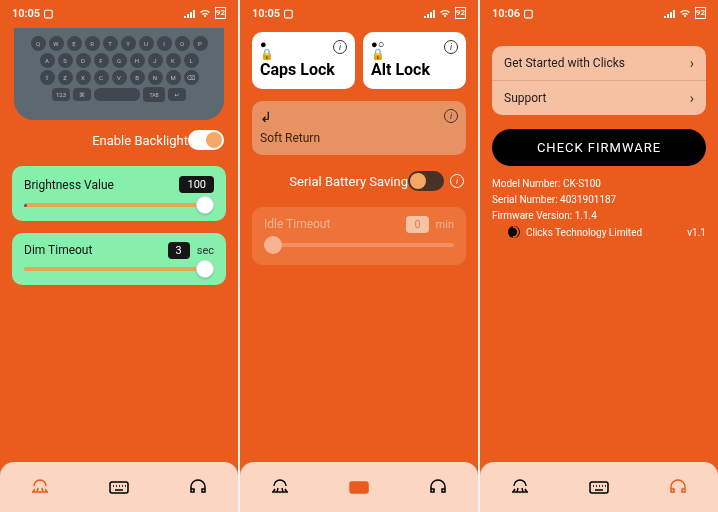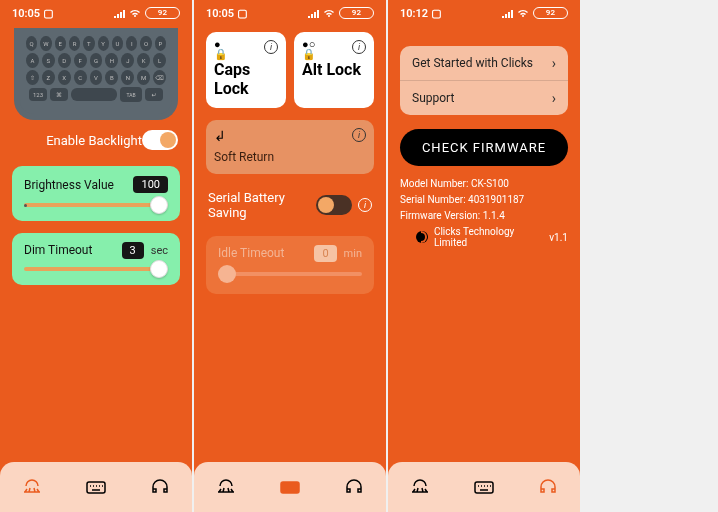--- a/index.html
+++ b/index.html
@@ -6,21 +6,21 @@
   body {
     font-family: -apple-system, BlinkMacSystemFont, "Segoe UI", Roboto, Helvetica, Arial, sans-serif;
     background: #f0f0f0;
     width: 718px;
     height: 512px;
     overflow: hidden;
     display: flex;
     gap: 2px;
   }
   .screen {
-    width: 192px;
+    width: 238px;
     height: 512px;
     background: #ea5b1e;
     position: relative;
     display: flex;
     flex-direction: column;
   }
   
   .statusbar {
     height: 26px;
     display: flex;
@@ -29,22 +29,22 @@
     padding: 0 12px;
     color: #fff;
     font-size: 11px;
     font-weight: 600;
   }
   .sb-left { display: flex; align-items: center; gap: 3px;}
   .sb-icons { display: flex; gap: 4px; align-items: center;}
   .sb-icons svg { width: 12px; height: 10px; fill:#fff; }
   .battery {
     display: flex; align-items: center; gap:1px;
-    border:1px solid #fff; border-radius:6px;
-    font-size:8px; padding:0 12px; height:12px; line-height:10px;
+    border:1px solid #fff; border-radius:0;
+    font-size:8px; padding:0 0; height:12px; line-height:10px;
   }
   
   .tabbar {
     height: 50px;
     background: #fbd6c2;
     display: flex;
     align-items:center;
     justify-content:space-around;
     border-radius: 14px 14px 0 0;
     margin-top:auto;
@@ -362,21 +362,21 @@
       <svg>
           <path d="M4 13v-2a7 7 0 0114 0v2M4 13v3h3v-3H4zM18 13v3h-3v-3h3z"></path>
         </svg>
     </div>
   </div>
 </div>
 
 <div class="screen">
   <div class="statusbar">
     <div class="sb-left">
-      <span>10:12</span>
+      <span>10:06</span>
       <span>▢</span>
     </div>
     <div class="sb-icons">
       <svg>
           <path d="M1 8h2V10H1zM4 6h2V10H4zM7 4h2V10H7zM10 2h2V10h-2z"></path>
         </svg>
       <svg>
           <path d="M6 9a1 1 0 100-2 1 1 0 000 2zM3 6c1.6-1.6 4.4-1.6 6 0l-1 1c-1-1-3-1-4 0zM1 4c2.8-2.8 7.2-2.8 10 0l-1 1C7.7 2.7 4.3 2.7 2 5z"></path>
         </svg>
       <span class="battery">92</span>

